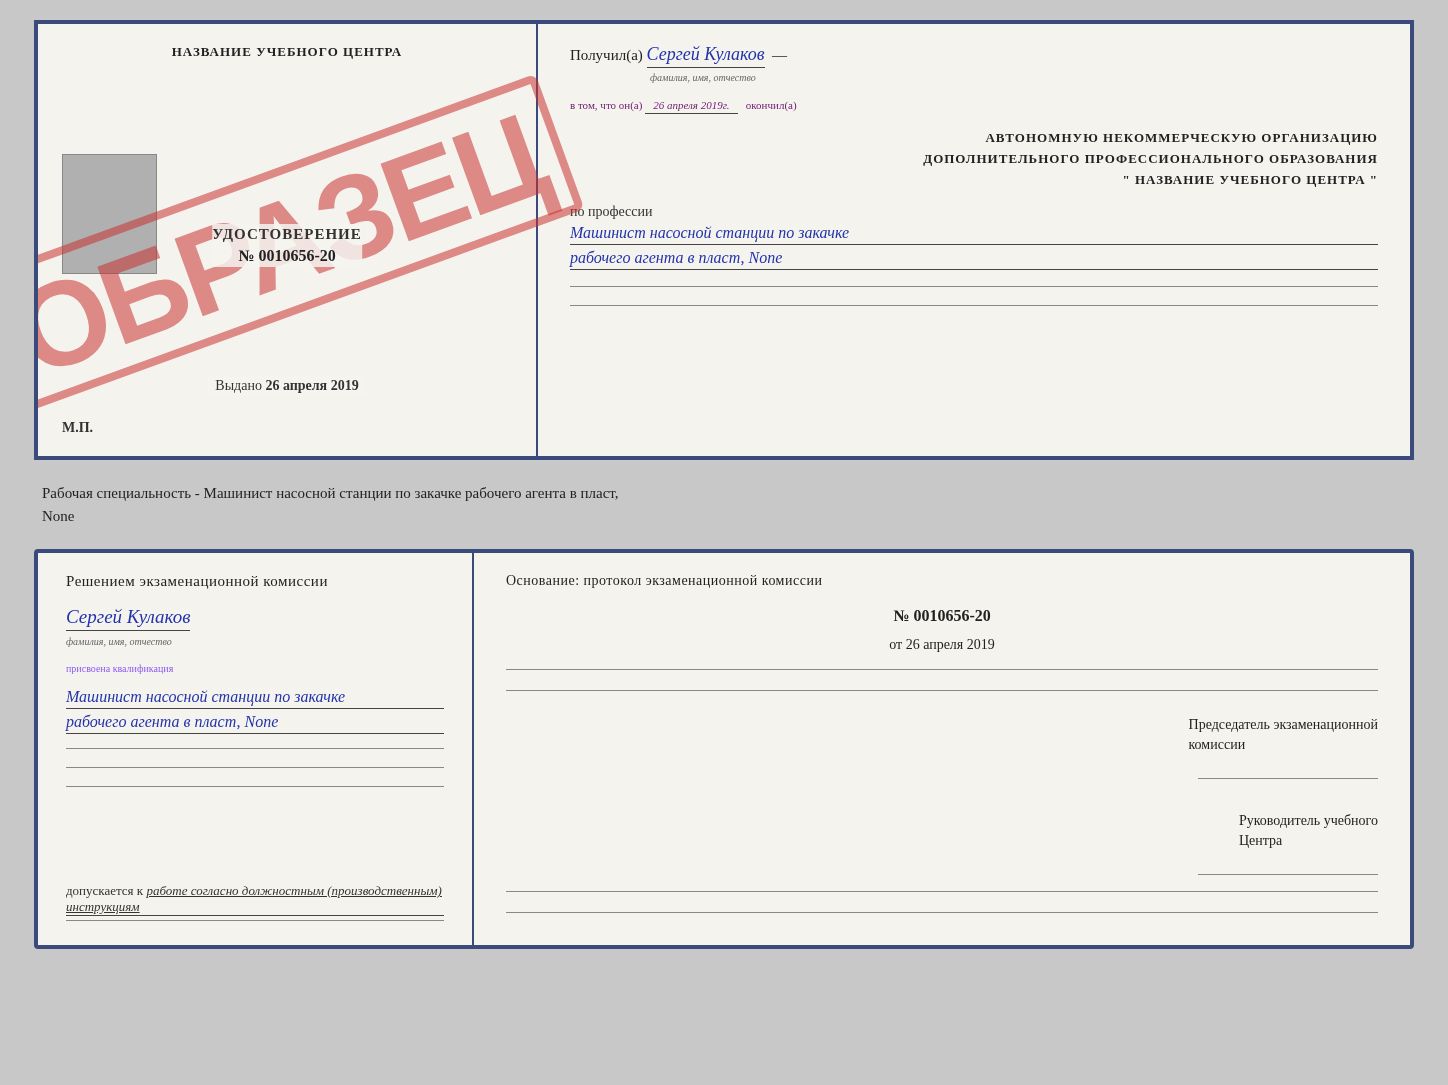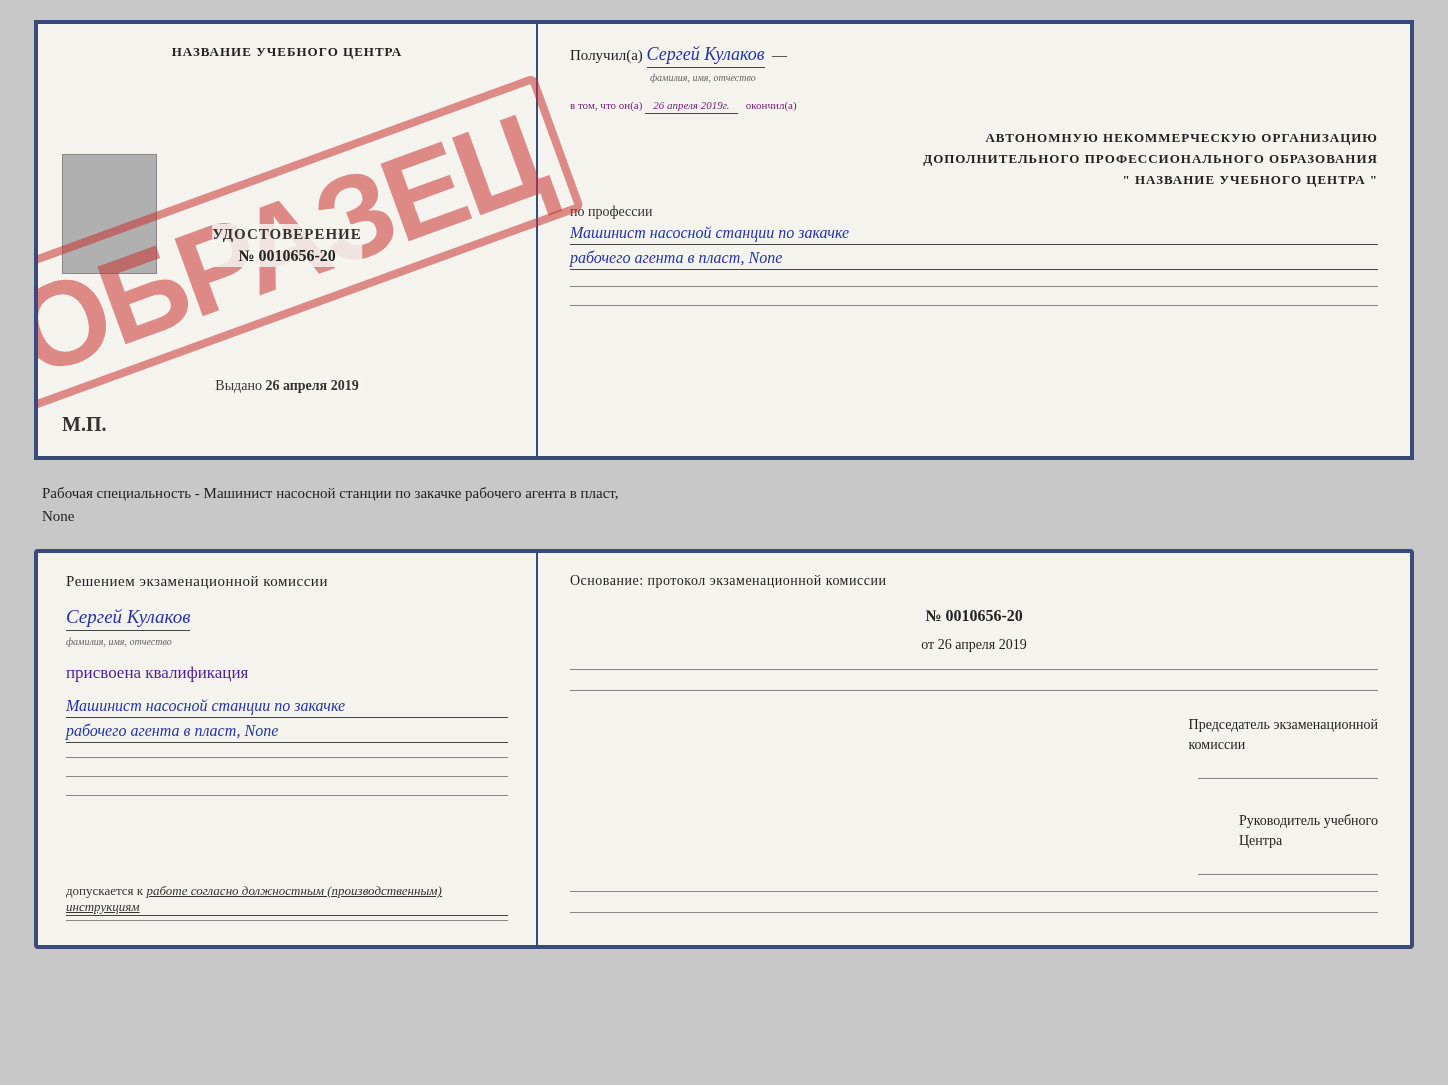--- a/index.html
+++ b/index.html
@@ -129,21 +129,21 @@
     }
 
     .vydano-date {
       font-weight: bold;
     }
 
     .mp-line {
       position: absolute;
       bottom: 20px;
       left: 24px;
-      font-size: 20px;
+      font-size: 14px;
       font-weight: bold;
       color: #333;
     }
 
     
     .recipient-line {
       font-size: 15px;
       color: #222;
     }
 
@@ -218,21 +218,21 @@
       display: flex;
       width: 1380px;
       background: #f5f3ee;
       border: 4px solid #3a4a7a;
       border-radius: 4px;
       min-height: 400px;
       overflow: hidden;
     }
 
     .doc-bottom-left {
-      width: 500px;
+      width: 436px;
       border-right: 2px solid #3a4a7a;
       padding: 20px 28px;
       display: flex;
       flex-direction: column;
       gap: 10px;
     }
 
     .doc-bottom-right {
       flex: 1;
       padding: 20px 32px;
@@ -257,22 +257,22 @@
       margin-top: 6px;
     }
 
     .fio-sublabel {
       font-size: 10px;
       color: #666;
       font-style: italic;
     }
 
     .kvali-label {
-      font-size: 17px;
-      color: #4c1d95;
+      font-size: 10px;
+      color: #8b5cf6;
       margin-top: 4px;
     }
 
     .kvali-value {
       font-style: italic;
       font-size: 16px;
       color: #2233aa;
       border-bottom: 1px solid #444;
       display: block;
       padding-bottom: 2px;

